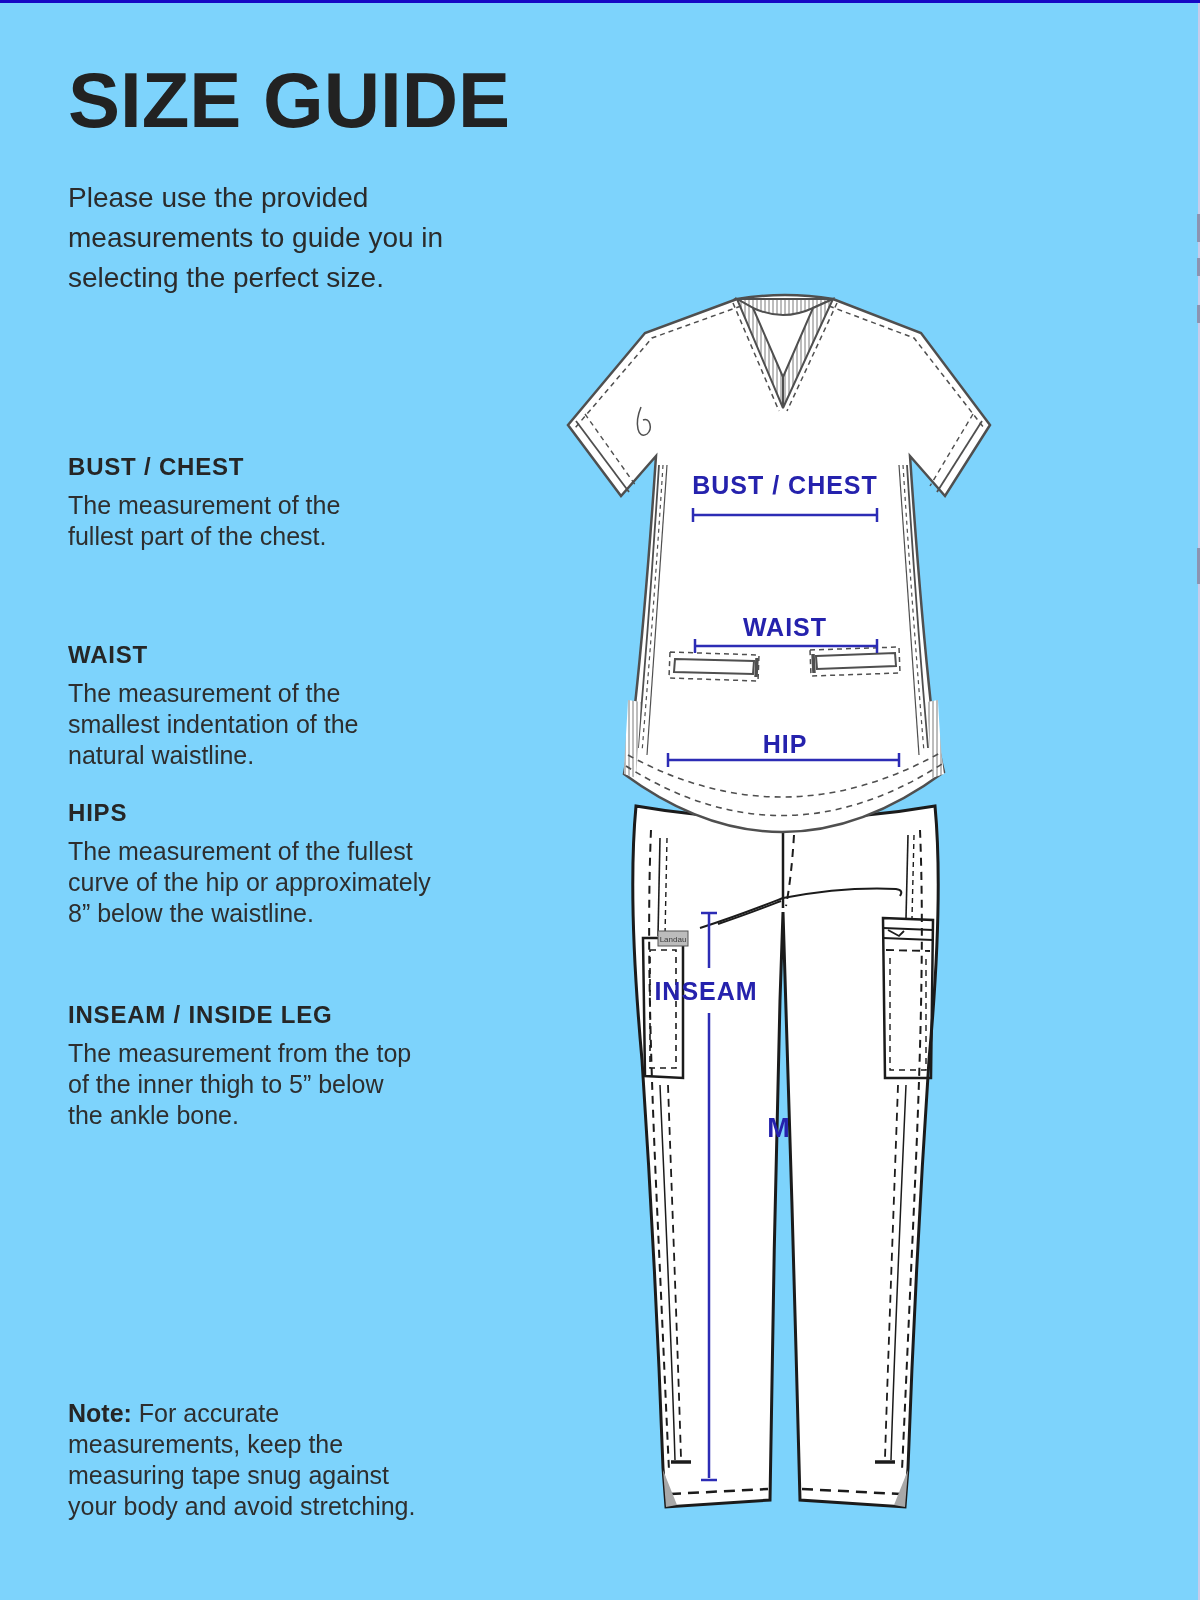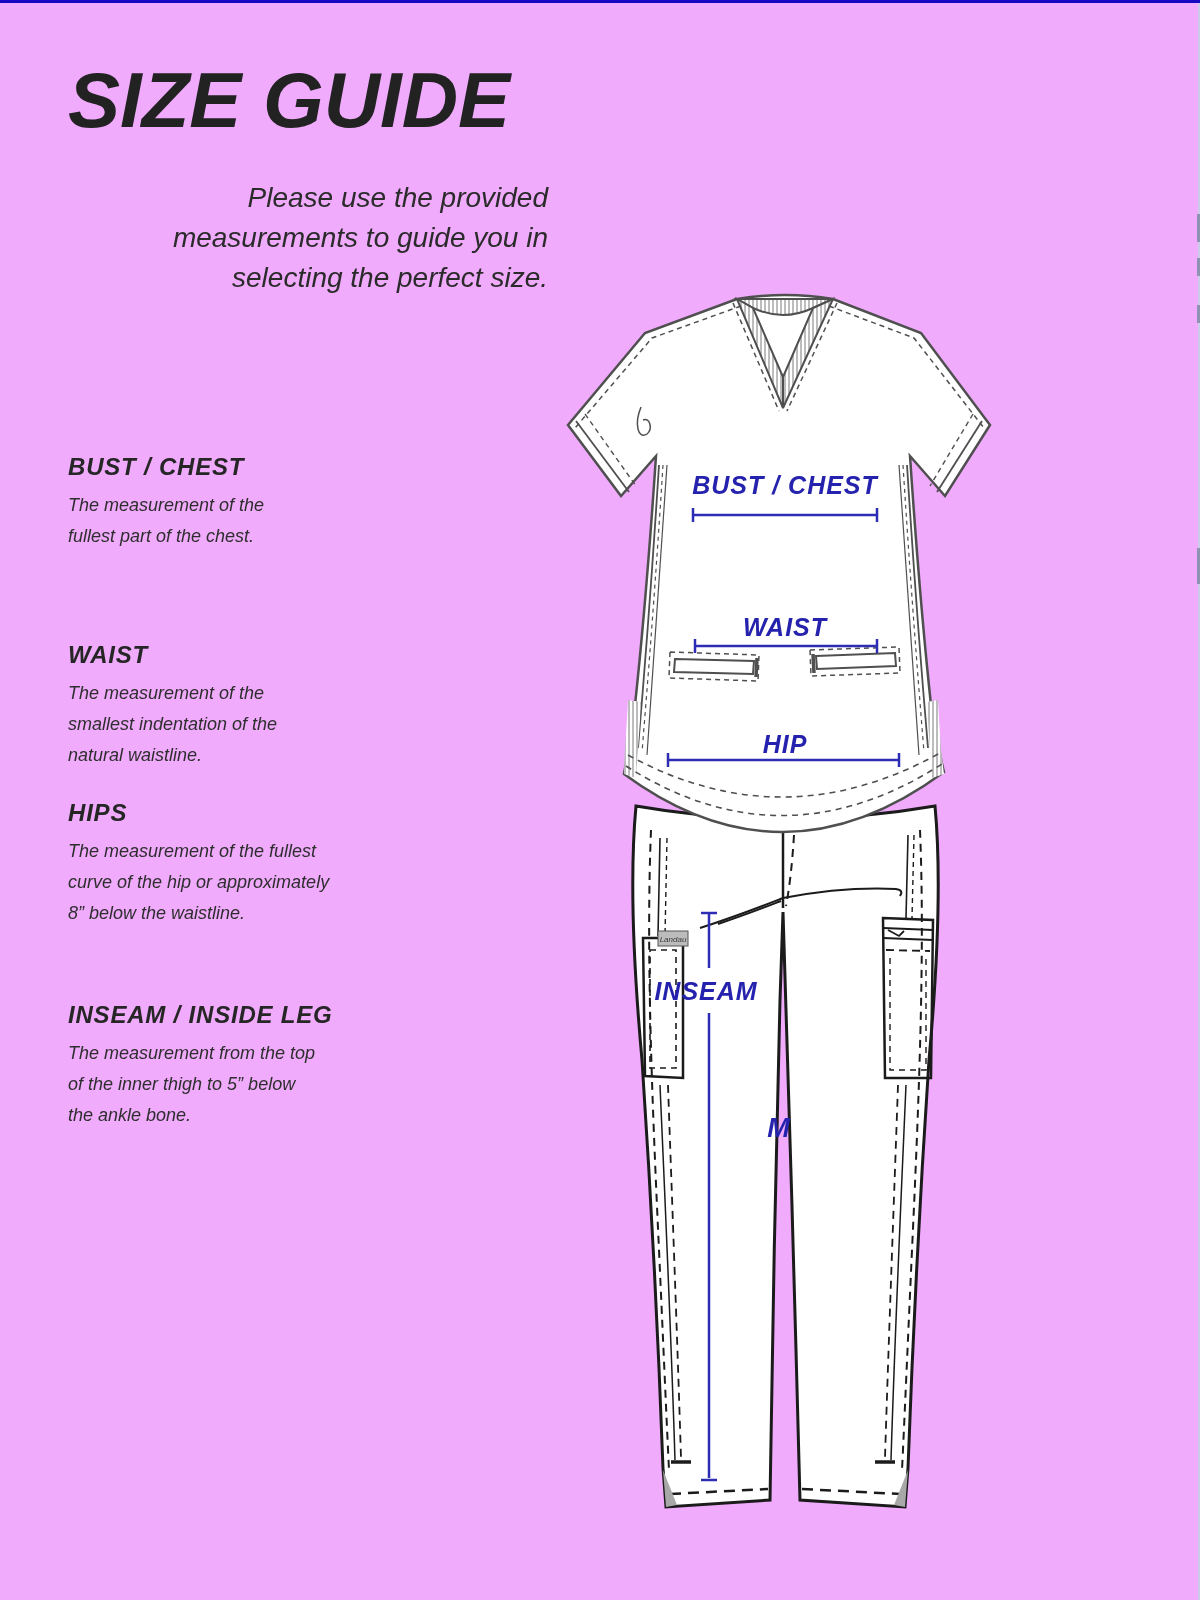--- a/index.html
+++ b/index.html
@@ -1,41 +1,41 @@
 <!DOCTYPE html>
 <html><head>
 <meta charset="utf-8">
 <style>
   html,body{margin:0;padding:0;background:#ffffff;}
   .page{
-    position:relative;width:1200px;height:1600px;background:#f0abfc;
-    font-family:"Liberation Sans",sans-serif;color:#262626;overflow:hidden;font-style:italic;
+    position:relative;width:1200px;height:1600px;background:#7dd3fc;
+    font-family:"Liberation Sans",sans-serif;color:#262626;overflow:hidden;
   }
   .top-border{position:absolute;top:0;left:0;width:100%;height:3px;background:#1708c4;}
   .right-line{position:absolute;top:3px;right:0;width:2px;height:1597px;background:#c9cbe9;}
   .right-tick{position:absolute;right:0;width:3px;background:#8d93b0;}
   .tick1{top:214px;height:28px;}
   .tick2{top:258px;height:18px;}
   .tick3{top:305px;height:18px;}
   .tick4{top:548px;height:36px;}
 
   .title{
     position:absolute;left:68px;top:58px;margin:0;
     font-size:78px;line-height:1.1;font-weight:700;letter-spacing:0px;color:#222222;
   }
   .intro{
     position:absolute;left:68px;top:178px;margin:0;width:480px;
-    font-size:28px;line-height:40px;color:#2b2b2b;white-space:pre-line;text-align:right;
+    font-size:28px;line-height:40px;color:#2b2b2b;white-space:pre-line;
   }
   .sec{position:absolute;left:68px;margin:0;width:460px;}
   .sec h2{
     margin:0;font-size:24px;font-weight:700;letter-spacing:0.8px;color:#262626;line-height:30px;
   }
   .sec p{
-    margin:8px 0 0 0;font-size:18px;line-height:31px;color:#2e2e2e;white-space:pre-line;
+    margin:8px 0 0 0;font-size:25px;line-height:31px;color:#2e2e2e;white-space:pre-line;
   }
   .sec1{top:452px;}
   .sec2{top:640px;}
   .sec3{top:798px;}
   .sec4{top:1000px;}
   .note{
     position:absolute;left:68px;top:1398px;margin:0;width:420px;
     font-size:25px;line-height:31px;color:#2e2e2e;white-space:pre-line;
   }
   .note b{font-weight:700;color:#262626;}
@@ -81,20 +81,24 @@
 8” below the waistline.</p>
   </section>
 
   <section class="sec sec4">
     <h2>INSEAM / INSIDE LEG</h2>
     <p>The measurement from the top
 of the inner thigh to 5” below
 the ankle bone.</p>
   </section>
 
+  <p class="note"><b>Note:</b> <span>For accurate
+measurements, keep the
+measuring tape snug against
+your body and avoid stretching.</span></p>
 
   <svg class="illustration" viewBox="540 280 460 1240" xmlns="http://www.w3.org/2000/svg">
     <defs>
       <pattern id="rib" width="4" height="4" patternUnits="userSpaceOnUse">
         <rect width="4" height="4" fill="#ffffff"></rect>
         <path d="M1 0 V4" stroke="#7a7a7a" stroke-width="1"></path>
       </pattern>
     </defs>
 
     <g stroke="#1b1b1b" fill="none" stroke-width="2.5">

